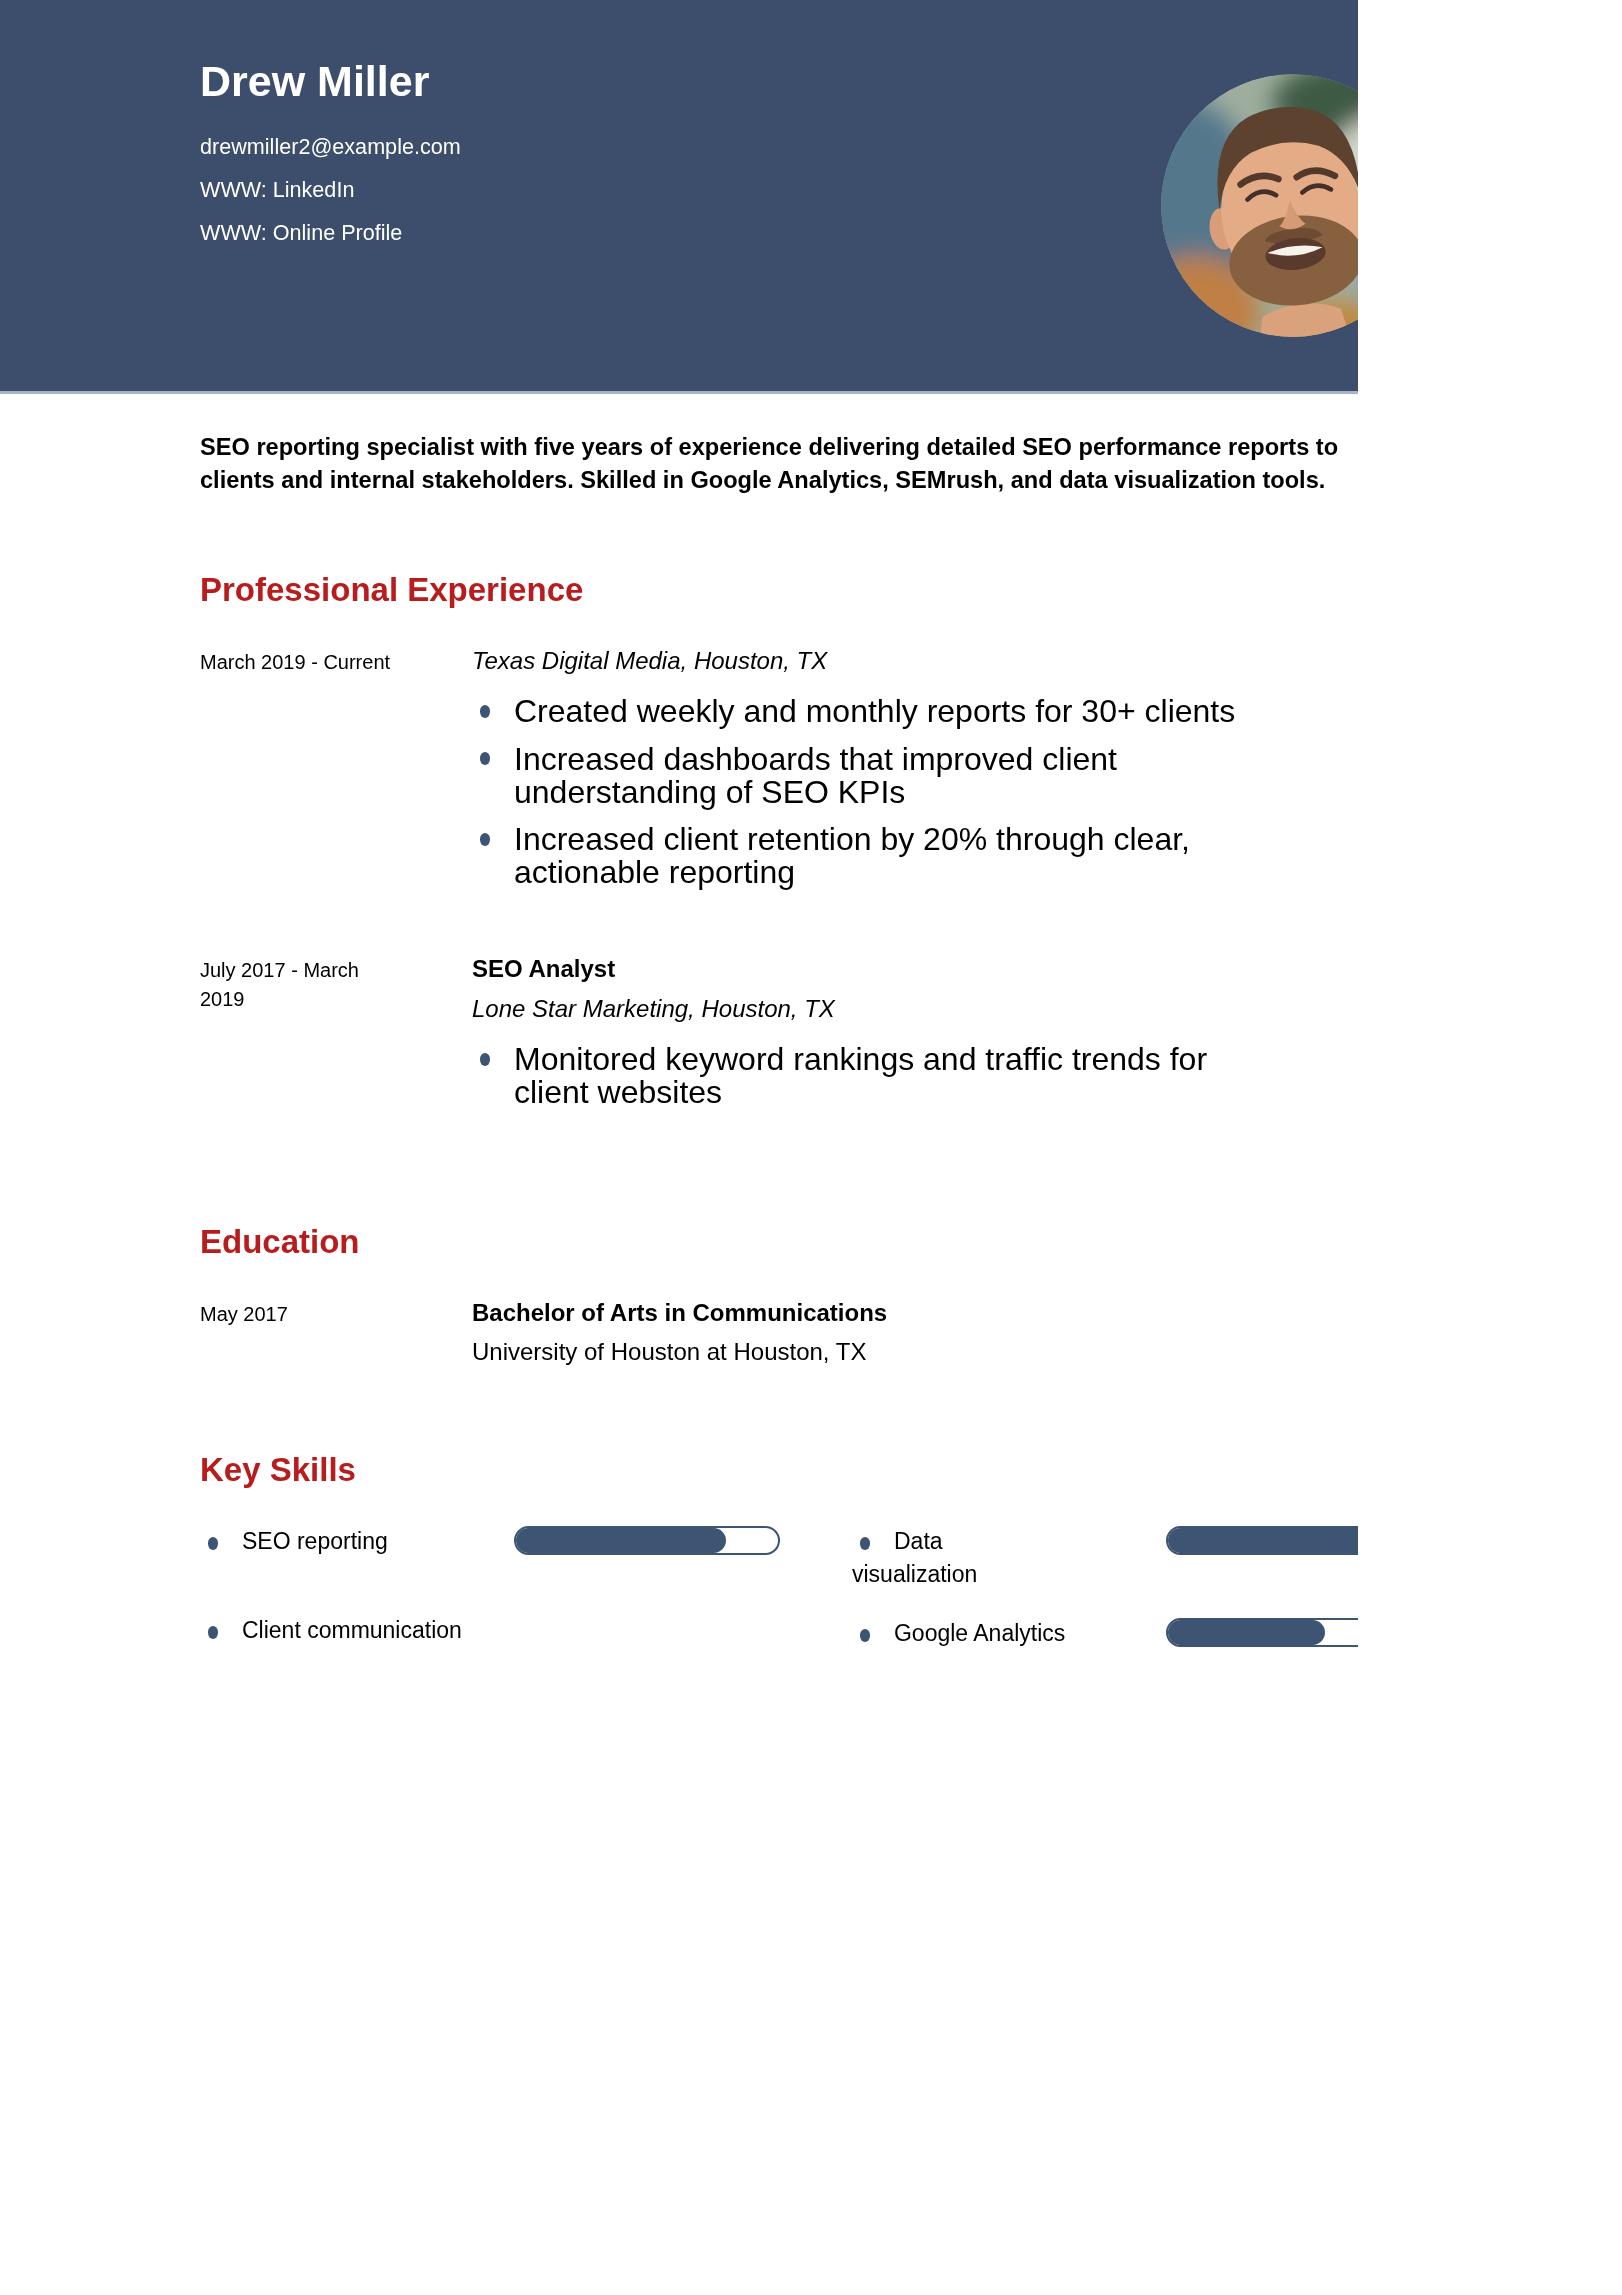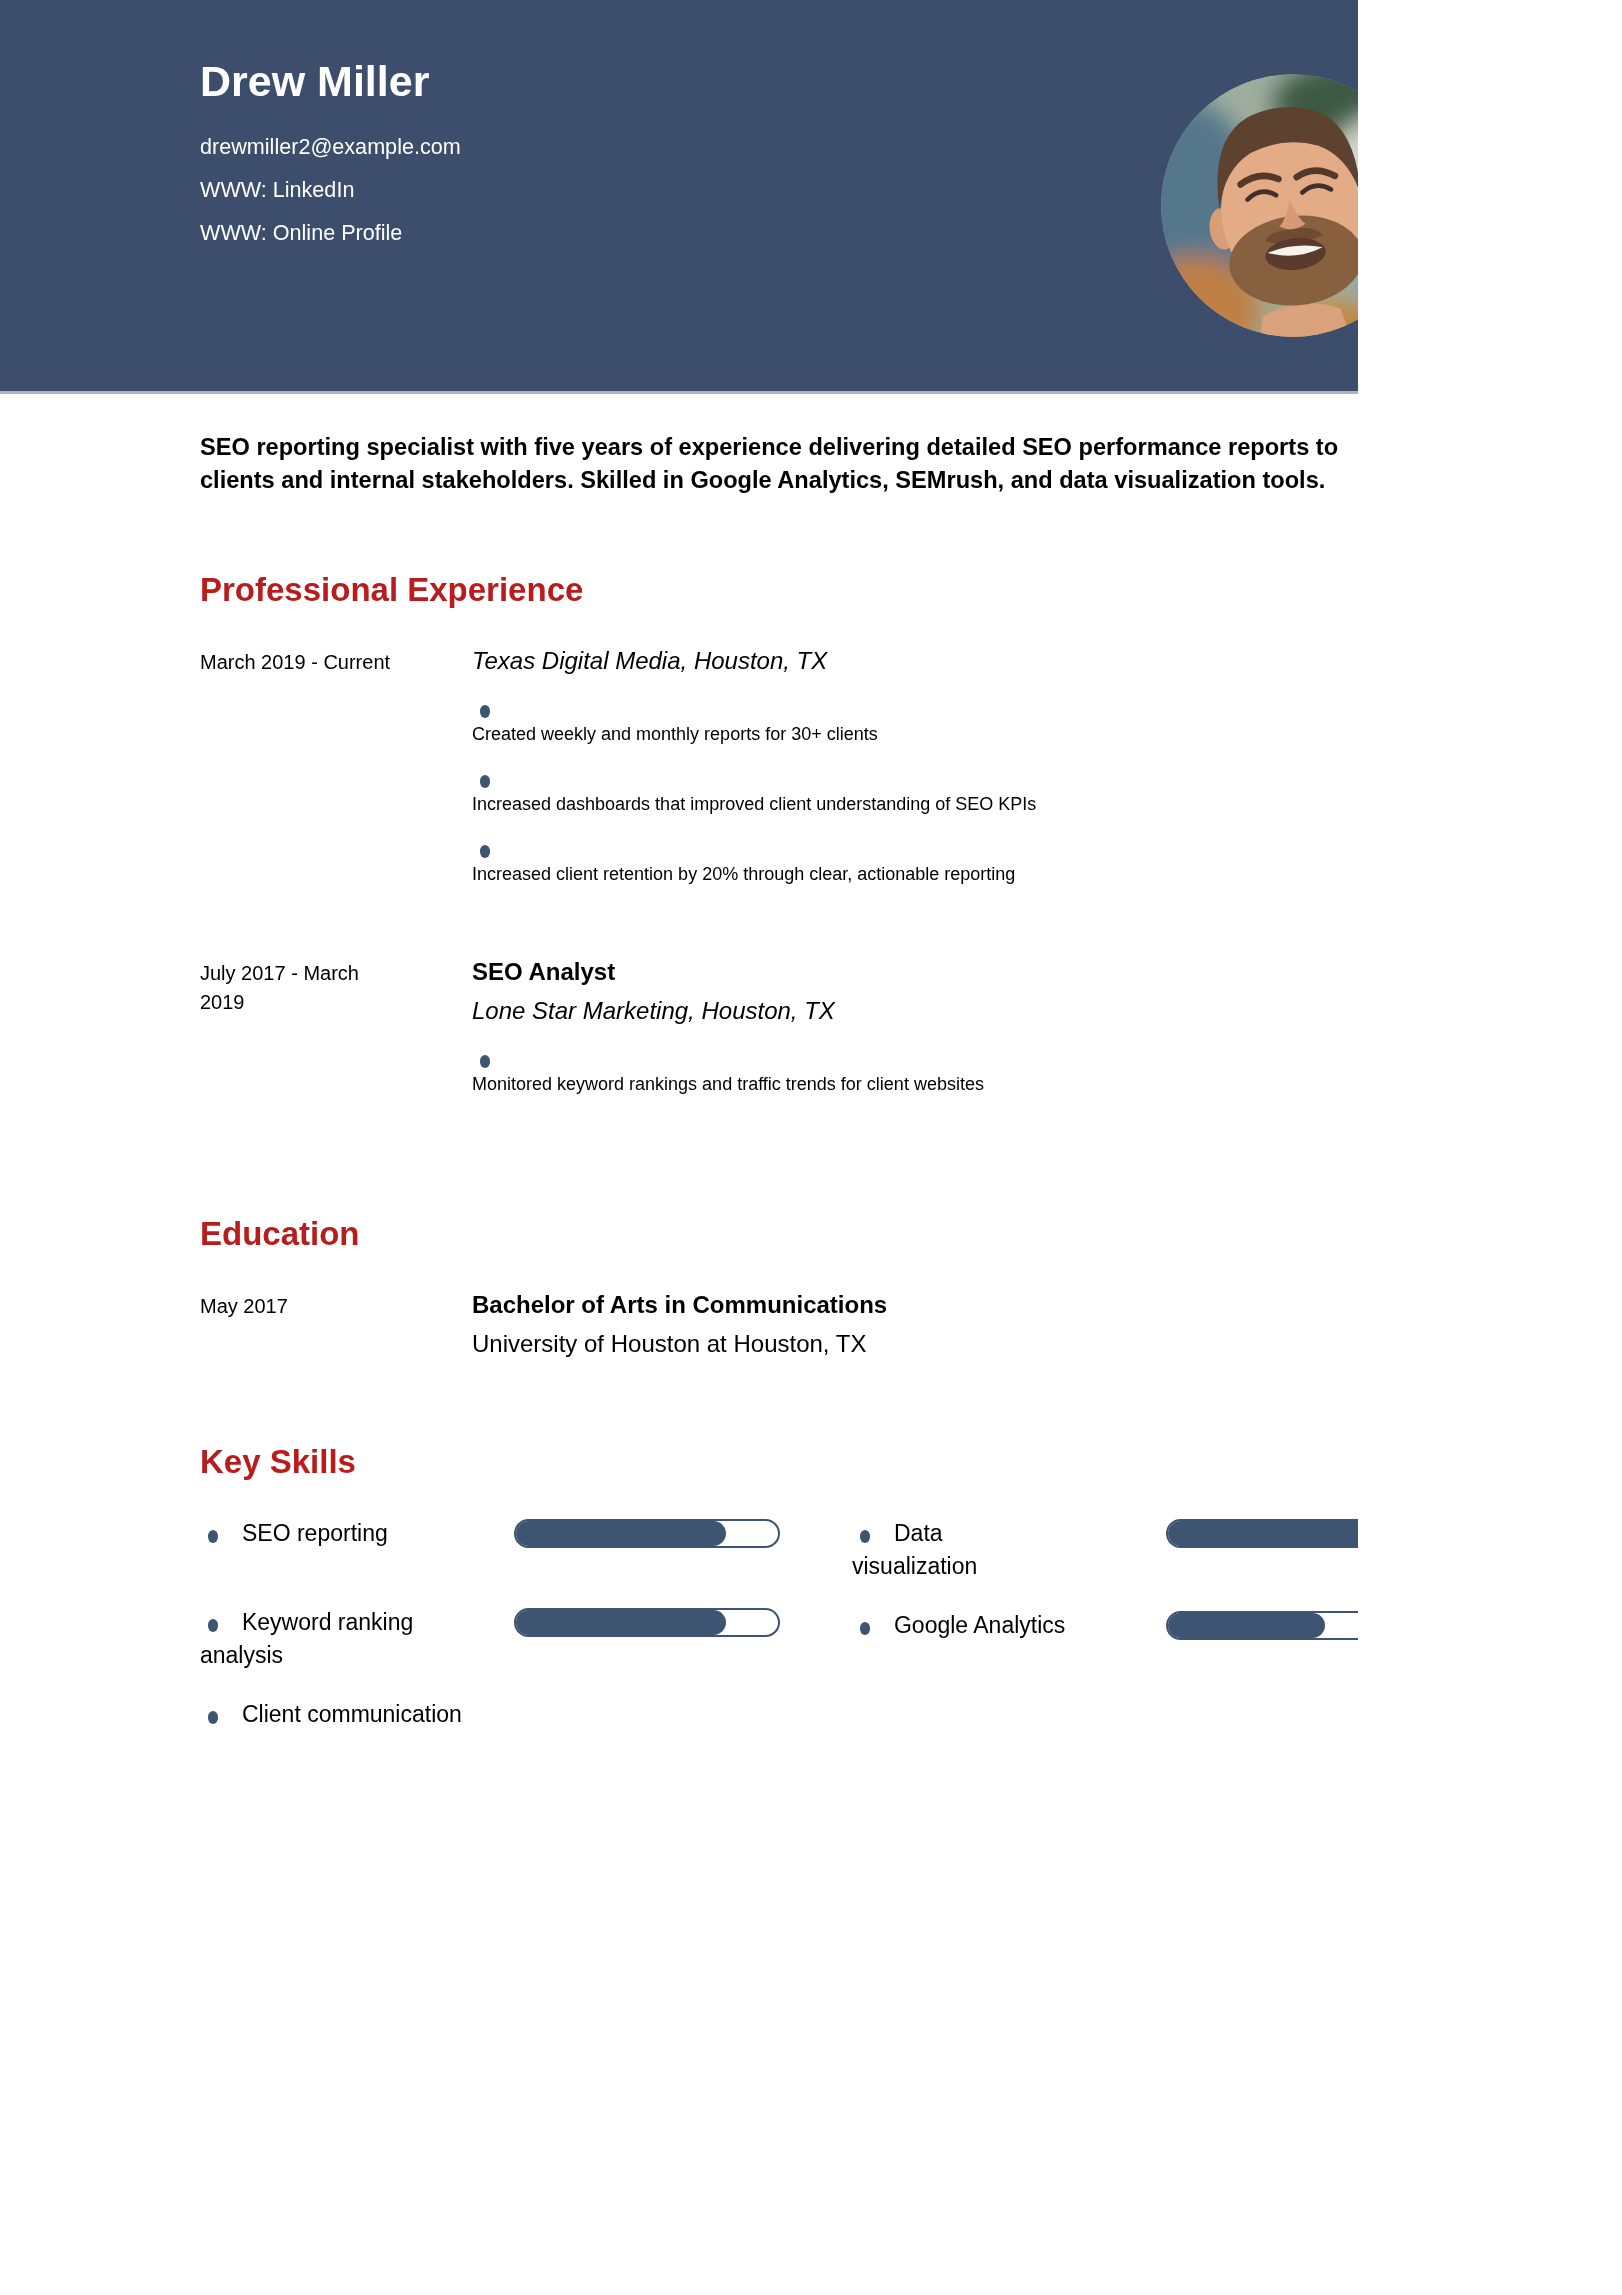--- a/index.html
+++ b/index.html
@@ -34,21 +34,21 @@
   .entry{display:flex;margin:35px 0 0 200px;}
   .entry + .entry{margin-top:49px;}
   .dates{
     flex:0 0 203px;margin-right:69px;font-size:20px;line-height:29px;
     padding-top:3.9px;
   }
   .details{width:818px;}
   .job-title{font-size:24px;font-weight:bold;line-height:33px;margin-bottom:6.5px;}
   .company{font-size:24px;font-style:italic;line-height:33px;}
   ul.blts{list-style:none;margin:18.3px 0 0 0;padding:0;}
-  ul.blts li{display:flex;margin-bottom:14.4px;font-size:18px;line-height:33px;flex-direction:column;}
+  ul.blts li{display:flex;margin-bottom:14.4px;font-size:32px;line-height:33px;}
   .dot{
     flex:0 0 auto;width:10.5px;height:13px;border-radius:50%;
     background:#3D5472;margin:9.8px 23.6px 0 7.9px;
   }
   .blt-text{width:762px;}
   .degree{font-size:24px;font-weight:bold;line-height:33px;margin-bottom:6.5px;}
   .school{font-size:24px;line-height:33px;}
   
   .skills{display:flex;margin:36px 0 0 200px;}
   .skill-col{width:582px;}
@@ -177,26 +177,20 @@
   <div class="skills">
     <div class="skill-col">
 
       <div class="skill-row">
         <div class="skill-label"><span class="sdot"></span><span>SEO reporting</span></div>
         <div class="skill-bar">
           <div class="skill-fill" style="width: 80%;"></div>
         </div>
       </div>
 
-      <div class="skill-row">
-        <div class="skill-label"><span class="sdot"></span><span>Keyword ranking analysis</span></div>
-        <div class="skill-bar">
-          <div class="skill-fill" style="width: 80%;"></div>
-        </div>
-      </div>
 
       <div class="skill-row no-bar">
         <div class="skill-label"><span class="sdot"></span><span>Client communication</span></div>
       </div>
 
     </div>
     <div class="skill-col">
 
       <div class="skill-row">
         <div class="skill-label"><span class="sdot"></span><span>Data visualization</span></div>

